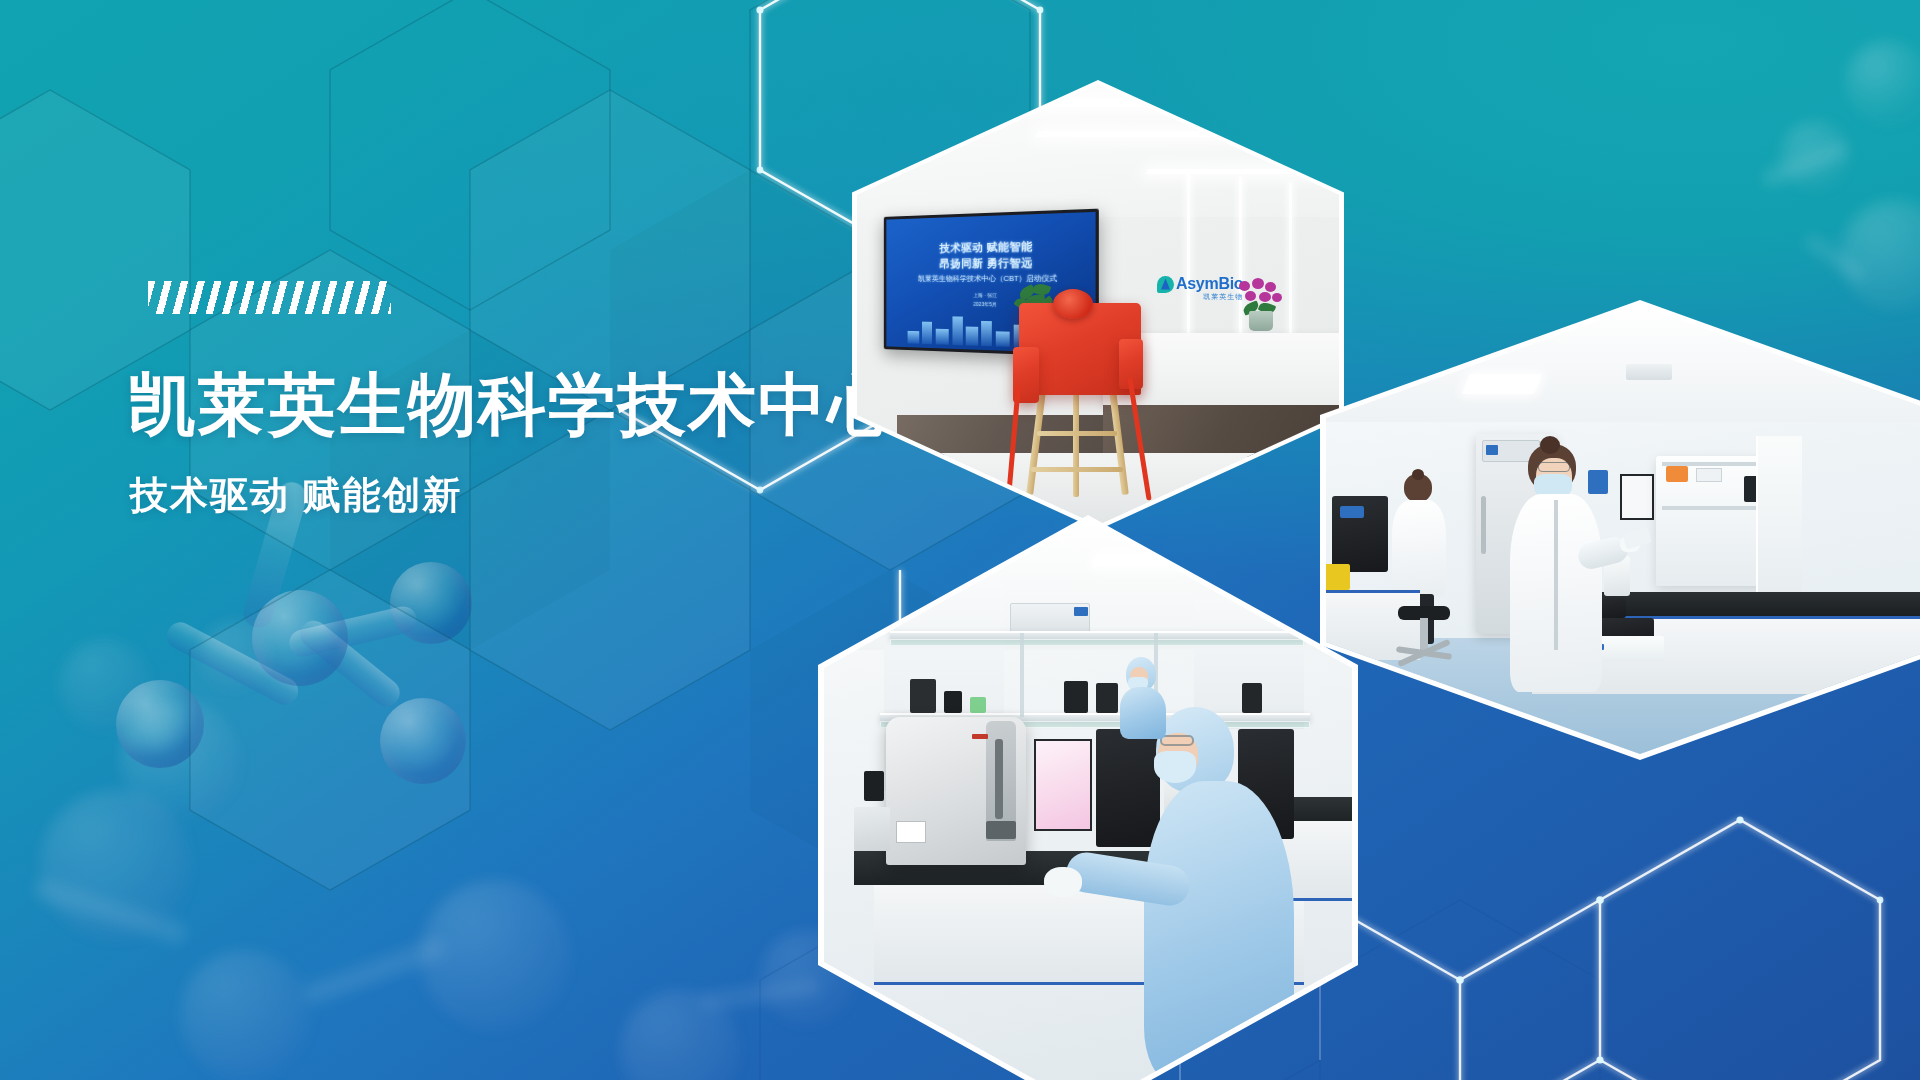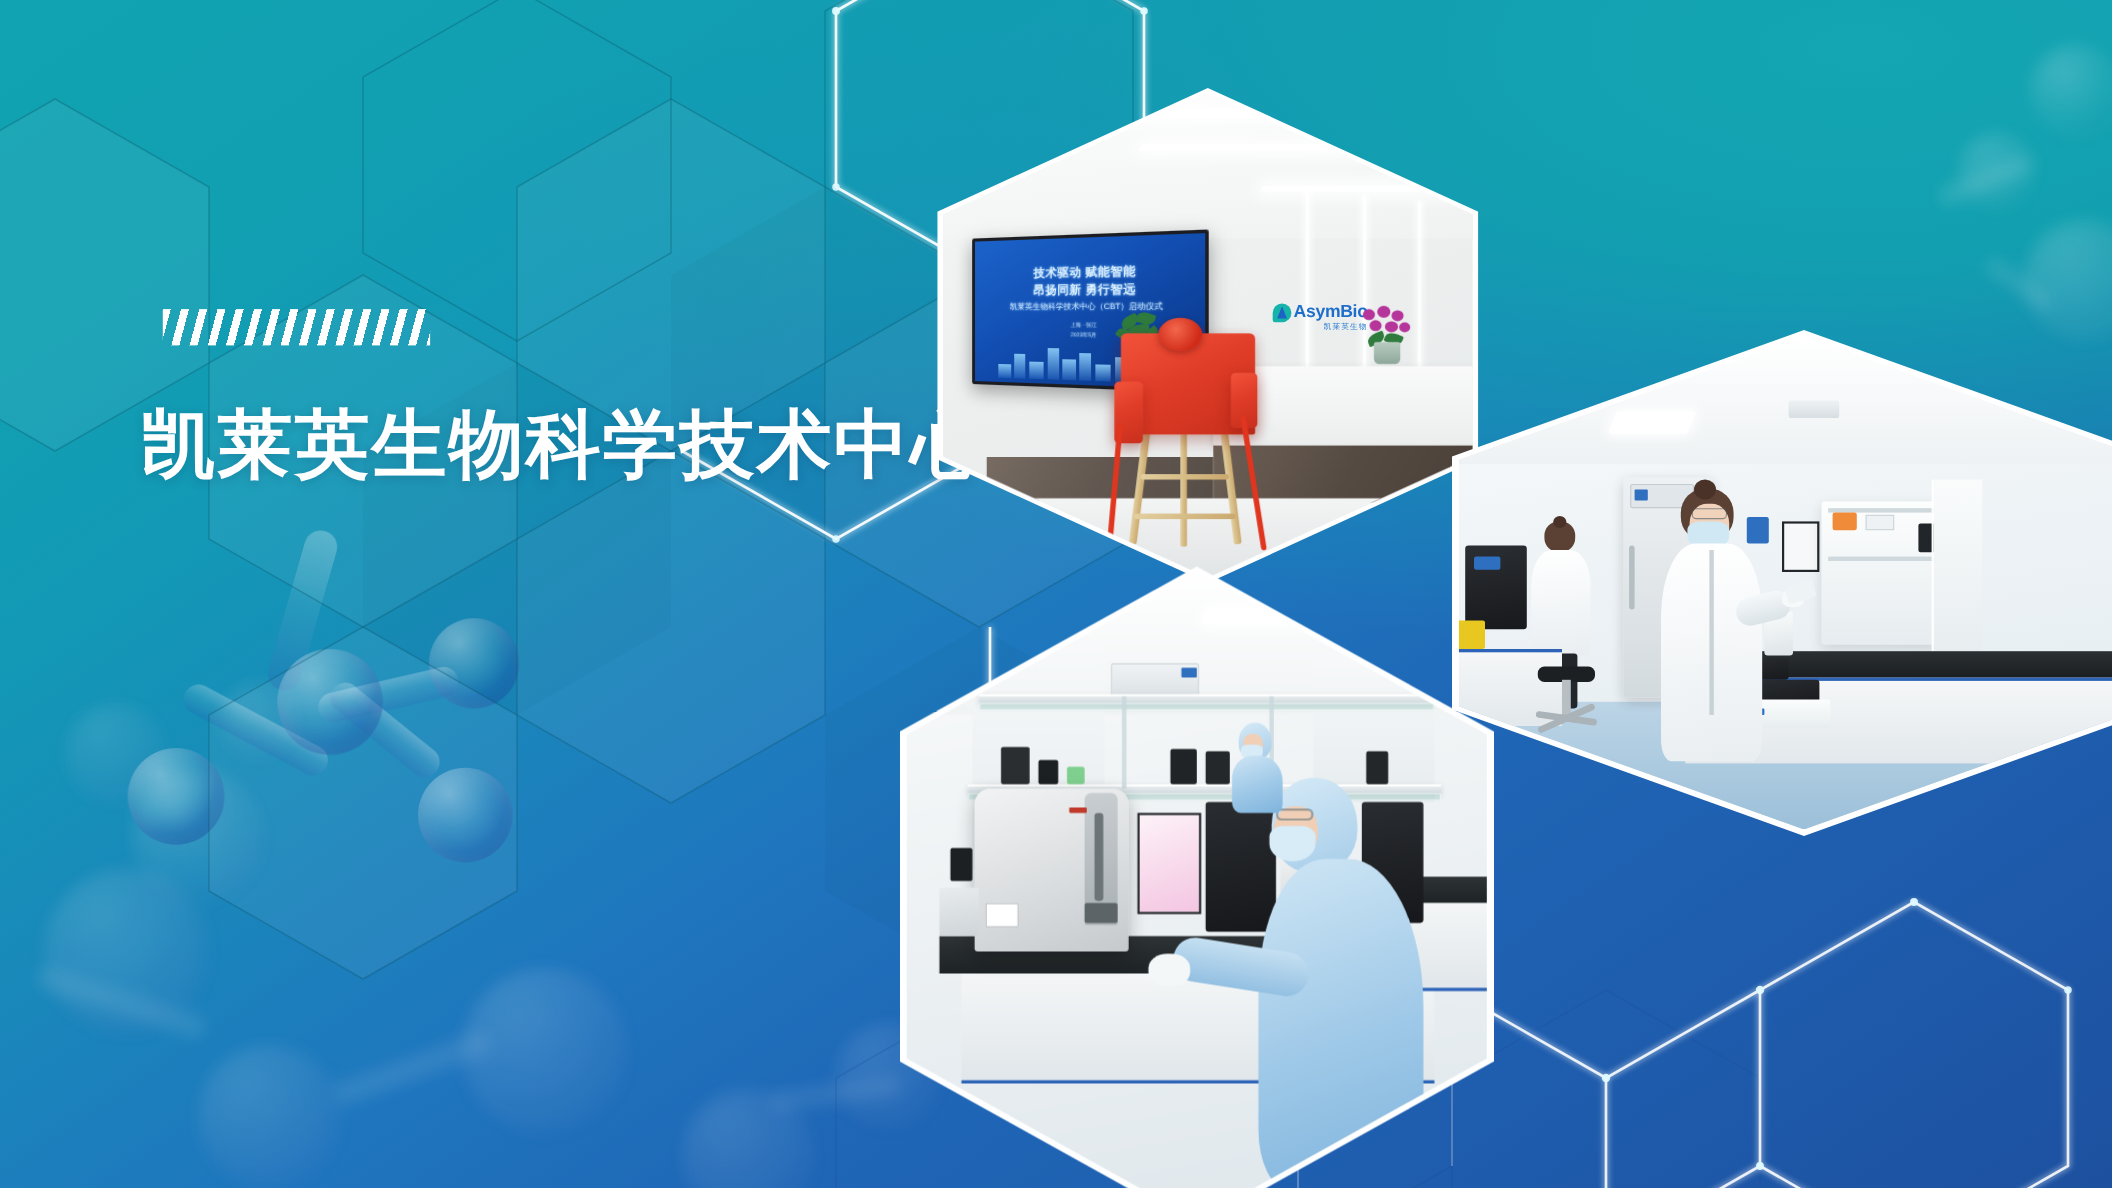--- a/index.html
+++ b/index.html
@@ -276,20 +276,21 @@
       <circle cx="1460" cy="980" r="3.8" opacity=".95"></circle>
       <circle cx="1600" cy="1060" r="3.6" opacity=".95"></circle>
       <circle cx="1740" cy="1140" r="3.2" opacity=".85"></circle>
       <circle cx="1320" cy="900" r="3.0" opacity=".6"></circle>
       <circle cx="1180" cy="980" r="2.6" opacity=".45"></circle>
     </g>
   </svg>
 
   <div class="stripes"></div>
   <div class="headline">凯莱英生物科学技术中心</div>
+  <div class="subline">技术驱动  赋能创新</div>
 
   <div class="hexframe" style="left:852px;top:80px;width:492px;height:450px;"></div>
   <div class="hexphoto" style="left:857px;top:85px;width:482px;height:440px;">
     <div class="photo-inner">
       <div class="p1-wall"></div>
       <div class="p1-ceiling"></div>
       <div class="p1-light" style="left:100px;top:14px;width:250px;height:8px;transform:skewX(-26deg);"></div>
       <div class="p1-light" style="left:180px;top:46px;width:230px;height:6px;transform:skewX(-26deg);"></div>
       <div class="p1-light" style="left:290px;top:84px;width:180px;height:5px;transform:skewX(-26deg);"></div>
 

